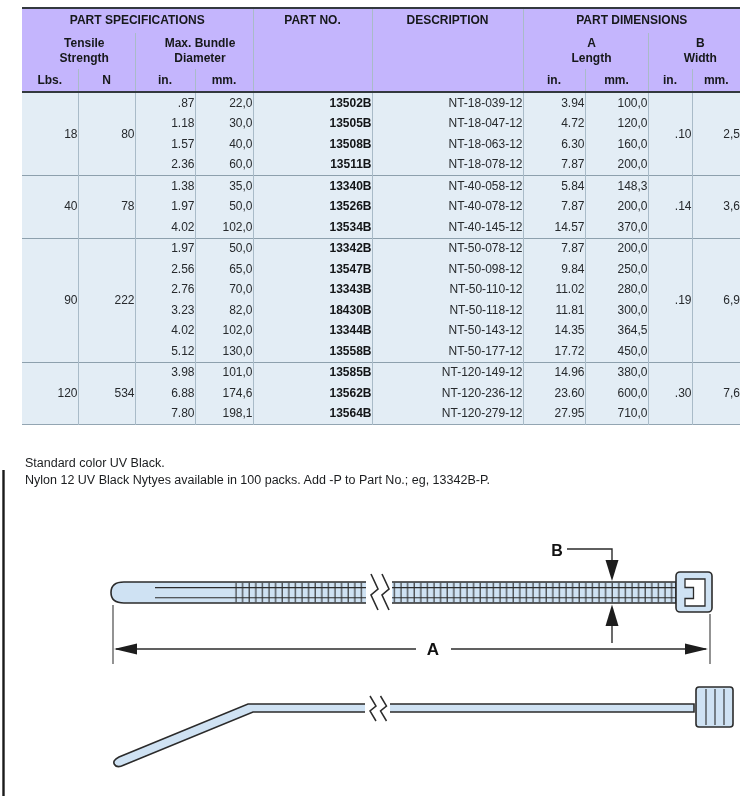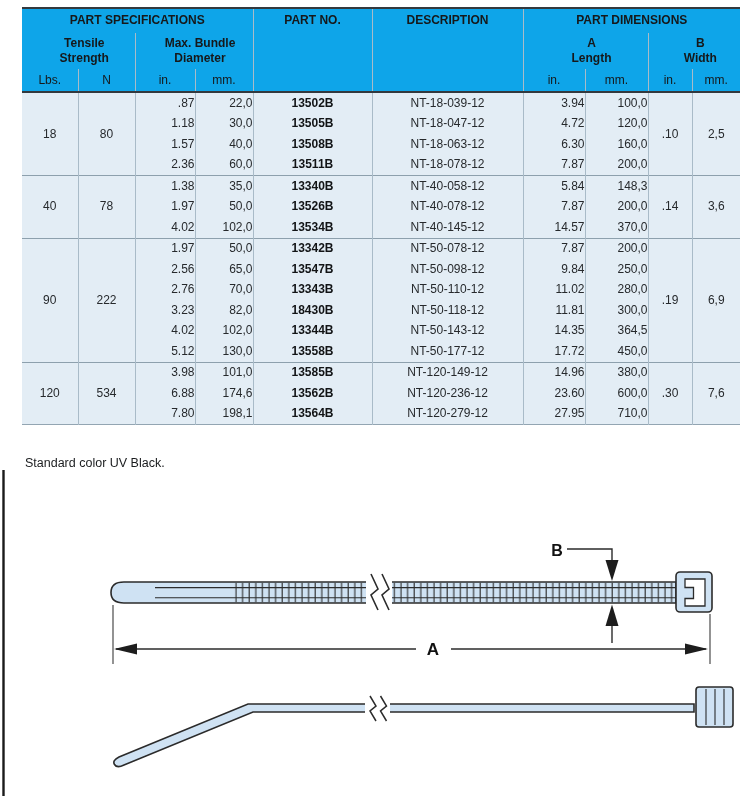--- a/index.html
+++ b/index.html
@@ -9,35 +9,35 @@
   }
 
   
   table.spec {
     position:absolute; left:22px; top:7px; width:718px;
     border-collapse:collapse; table-layout:fixed;
     border-top:2.5px solid #33393e;
     border-bottom:1px solid #93a5b2;
   }
   table.spec th, table.spec td { padding:0; font-size:12px; line-height:1.25; }
-  thead th { background:#0ea5e9; color:#16181a; font-weight:bold; text-align:center; }
+  thead th { background:#c4b5fd; color:#16181a; font-weight:bold; text-align:center; }
   thead { border-bottom:2.5px solid #33393e; }
   tr.h1 th { height:20px; vertical-align:top; padding-top:4px; }
   tr.h2 th { height:36px; vertical-align:middle;padding-left:12px; }
-  tr.units th { height:22px; font-weight:normal; vertical-align:middle; }
+  tr.units th { height:22px; font-weight:bold; vertical-align:middle; }
   .wrap { white-space:pre-line; }
   th.vtop { vertical-align:top; padding-top:4px; }
 
   tbody td { background:#e3edf5; color:#26292c; height:20.5px; vertical-align:middle; }
   tbody.group + tbody.group { border-top:1px solid #8da0ad; }
 
   .bl { border-left:1px solid #a9bbc8; }
   .br { border-right:1px solid #a9bbc8;margin-left:29px; }
 
-  td.c  { text-align:center; }
+  td.c  { text-align:right; }
   td.num { text-align:right; padding-right:14px; }
   td.pn { font-weight:bold; color:#121416; }
 
   
   .notes { position:absolute; left:25px; top:423px; color:#1a1c1e; font-size:12.5px; line-height:16.5px;margin-top:32px; }
 
   
   svg.diagram { position:absolute; left:0; top:466px; }
   .dimlabel { font-family:"Liberation Sans", sans-serif; font-weight:bold; fill:#111; }
 </style>
@@ -238,20 +238,21 @@
       <td class="c bl pn">13564B</td>
       <td class="c bl">NT-120-279-12</td>
       <td class="num bl">27.95</td>
       <td class="num bl">710,0</td>
     </tr>
   </tbody>
 </table>
 
 <div class="notes">
   <div>Standard color UV Black.</div>
+  <div>Nylon 12 UV Black Nytyes available in 100 packs. Add -P to Part No.; eg, 13342B-P.</div>
 </div>
 
 <svg class="diagram" width="755" height="330" viewBox="0 466 755 330">
   <defs>
     <pattern id="teeth" x="233" y="0" width="6.6" height="20" patternUnits="userSpaceOnUse">
       <line x1="3" y1="0" x2="3" y2="20" stroke="#2b2b2b" stroke-width="1.1"></line>
     </pattern>
   </defs>
 
   <line x1="3.5" y1="470" x2="3.5" y2="796" stroke="#1a1a1a" stroke-width="2.4"></line>

